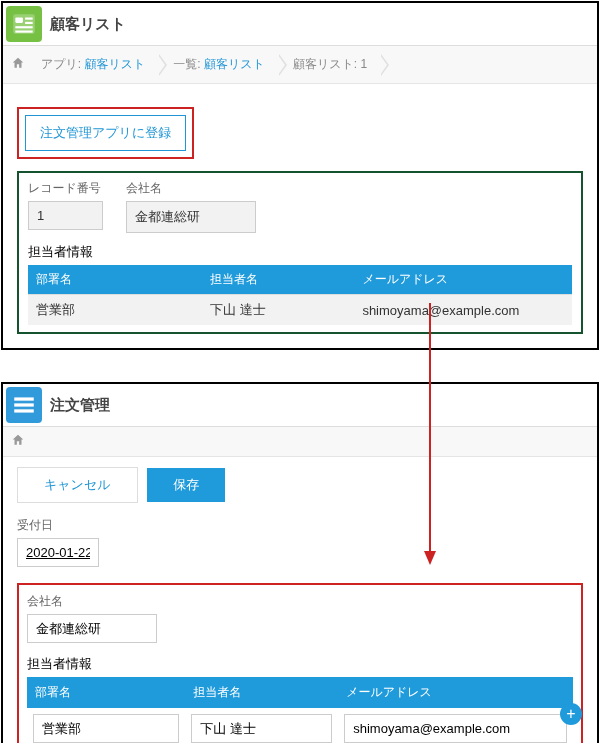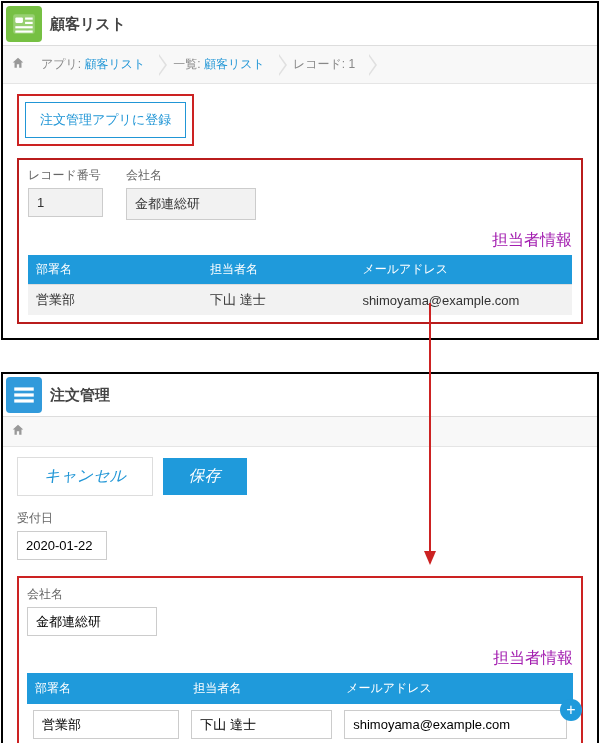--- a/index.html
+++ b/index.html
@@ -12,40 +12,40 @@
   .breadcrumb { display: flex; align-items: center; padding: 6px 8px; border-bottom: 1px solid #e5e5e5; background: #f8f8f8; }
   .home-icon { color: #999; margin-right: 4px; }
   .home-icon svg { width: 14px; height: 14px; fill: #999; }
   .crumb { position: relative; padding: 4px 16px 4px 12px; font-size: 12px; color: #888; }
   .crumb:after { content: ""; position: absolute; right: -6px; top: 50%; transform: translateY(-50%); width: 0; height: 0; border-top: 11px solid transparent; border-bottom: 11px solid transparent; border-left: 8px solid #e0e0e0; }
   .crumb:before { content: ""; position: absolute; right: -4px; top: 50%; transform: translateY(-50%); width: 0; height: 0; border-top: 10px solid transparent; border-bottom: 10px solid transparent; border-left: 7px solid #f8f8f8; z-index:1; }
   .crumb .label { color: #888; }
   .crumb .link { color: #2196d6; }
   .content { padding: 10px 14px 14px; }
   .reg-button { display: inline-block; border: 1px solid #2196d6; color: #2196d6; padding: 8px 14px; font-size: 13px; cursor: pointer; background: #fff; }
-  .red-box-1 { border: 2px solid #cc2222; padding: 6px; display: inline-block; margin-bottom: 12px; }
+  .red-box-1 { border: 2px solid #cc2222; padding: 6px; display: inline-block; margin-bottom: 12px; margin-top: 13px; }
   .field-label { font-size: 12px; color: #666; margin-bottom: 4px; }
   .field-input { border: 1px solid #ccc; background: #f2f2f2; padding: 6px 8px; font-size: 13px; display: inline-block; min-width: 75px; }
   .field-input.wide { min-width: 130px; }
-  .section-title { font-size: 16px; color: #a21caf; margin: 10px 0 4px; text-align: right; }
+  .section-title { font-size: 13px; color: #000000; margin: 10px 0 4px; }
   .tbl { width: 100%; border-collapse: collapse; }
   .tbl th { background: #1f9adb; color: #fff; text-align: left; padding: 6px 8px; font-weight: normal; font-size: 12px; }
   .tbl td { background: #f2f2f2; padding: 6px 8px; font-size: 13px; border-top: 1px solid #ddd; }
-  .red-box-2 { border: 2px solid #b91c1c; padding: 1px; }
+  .red-box-2 { border: 2px solid #14532d; padding: 1px; }
   .record-left { width: 90px; }
   .record-grid { display: flex; gap: 8px; align-items: flex-start; margin-bottom: 8px;}
   .company-col { flex: 1; }
 
   
-  .btn { display: inline-block; padding: 8px 26px; font-size: 16px; cursor: pointer; margin-right: 6px; border: none; font-style: italic; }
+  .btn { display: inline-block; padding: 8px 26px; font-size: 13px; cursor: pointer; margin-right: 6px; border: none; }
   .btn-cancel { background: #fff; color: #2196d6; border: 1px solid #ddd; }
   .btn-save { background: #1f9adb; color: #fff; }
   .form-row { display: flex; align-items: center; gap: 6px; margin-top: 14px; }
   .text-input { border: 1px solid #ccc; padding: 6px 8px; font-size: 13px; background: #fff; }
-  .text-input.date { width: 90px; }
+  .text-input.date { width: 82px; text-decoration: underline; }
   .text-input.long { width: 205px; }
   .icon-btn { width: 30px; height: 30px; display: inline-flex; align-items: center; justify-content: center; border: 1px solid #ccc; background: #f2f2f2; cursor: pointer; }
   .icon-btn.person { background: #1f9adb; border-color: #1f9adb; }
   .icon-btn svg { width: 16px; height: 16px; }
   .red-box-3 { border: 2px solid #cc2222; padding: 8px; margin-top: 16px; position: relative; }
   .tbl2 { width: 100%; border-collapse: collapse; margin-top: 4px;}
   .tbl2 th { background: #1f9adb; color: #fff; text-align: left; padding: 7px 8px; font-weight: normal; font-size: 12px; }
   .tbl2 td { background: #fff; padding: 6px; font-size: 13px; }
   .tbl2 td .text-input { width: 100%; }
   .add-row { width: 22px; height: 22px; border-radius: 50%; background: #1f9adb; color: #fff; display: inline-flex; align-items: center; justify-content: center; font-size: 16px; cursor: pointer; position: absolute; right: -1px; bottom: 32px; }
@@ -70,21 +70,21 @@
           </svg>
     </div>
     <div class="app-title">顧客リスト</div>
   </div>
   <div class="breadcrumb">
     <span class="home-icon"><svg viewBox="0 0 24 24">
             <path d="M12 3l9 8h-3v9h-4v-6H10v6H6v-9H3z"></path>
           </svg></span>
     <span class="crumb"><span class="label">アプリ: </span><span class="link">顧客リスト</span></span>
     <span class="crumb"><span class="label">一覧: </span><span class="link">顧客リスト</span></span>
-    <span class="crumb"><span class="label">レコード: </span><span class="label">1</span></span>
+    <span class="crumb"><span class="label">顧客リスト: </span><span class="label">1</span></span>
   </div>
   <div class="content">
     <div class="red-box-1">
       <div class="reg-button">注文管理アプリに登録</div>
     </div>
     <div class="red-box-2">
       <div style="padding:6px 8px;">
         <div class="record-grid">
           <div class="record-left">
             <div class="field-label">レコード番号</div>

